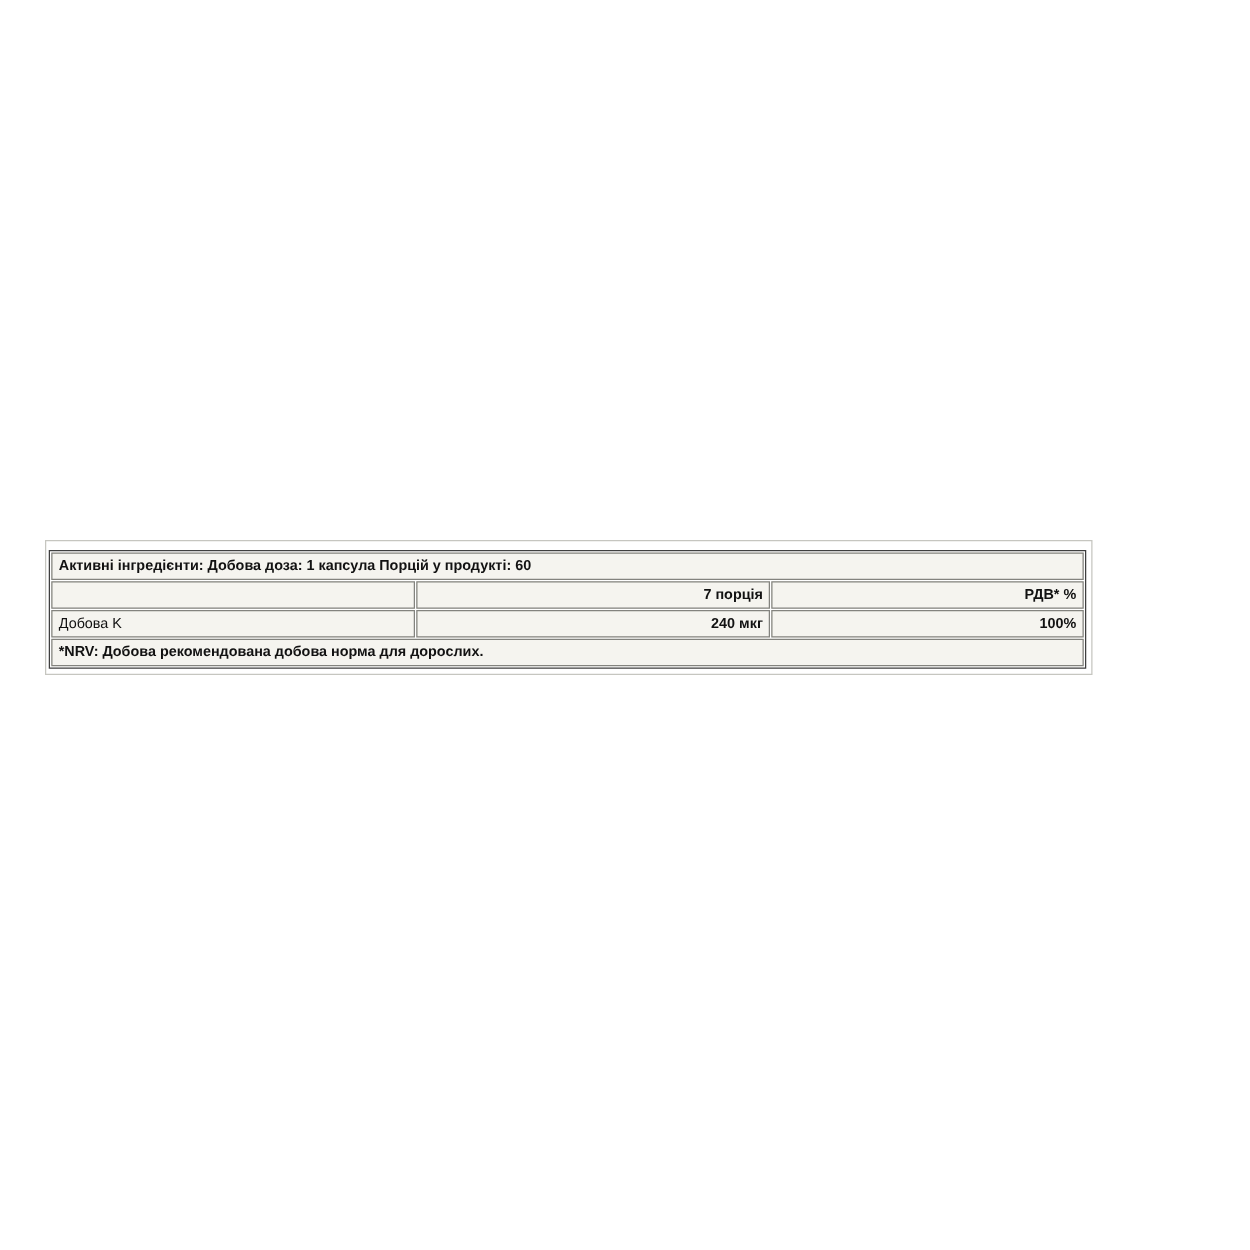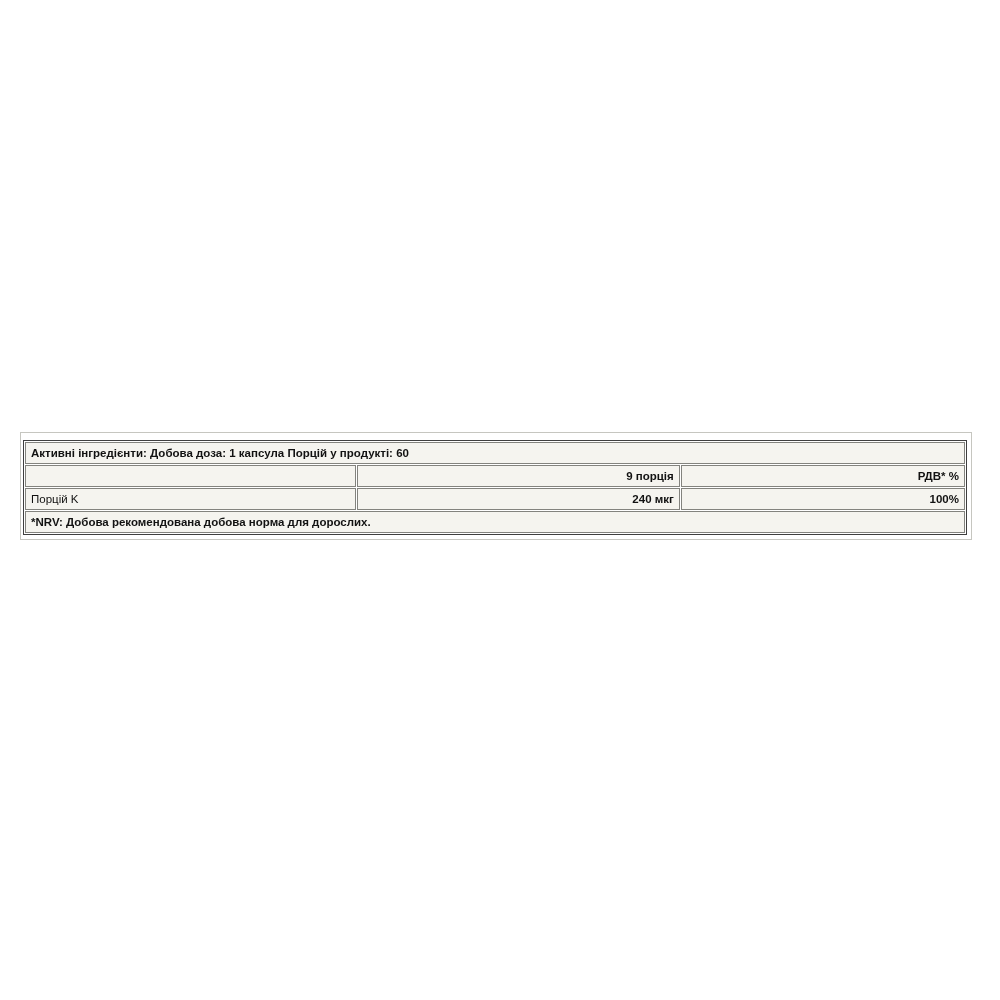--- a/index.html
+++ b/index.html
@@ -5,23 +5,23 @@
   html, body {
     margin: 0;
     padding: 0;
     width: 1000px;
     height: 1000px;
     background: #ffffff;
     font-family: "Liberation Sans", sans-serif;
   }
   .panel {
     position: absolute;
-    left: 20px;
+    left: 36px;
     top: 432px;
-    width: 952px;
+    width: 838px;
     box-sizing: border-box;
     background: #ffffff;
     border: 1px solid #c6c6c0;
     padding: 7px 4px 4px 2px;
   }
   table.facts {
     width: 100%;
     border-collapse: separate;
     border-spacing: 1px;
     background: #ffffff;
@@ -52,25 +52,25 @@
       <col style="width:35.3%">
       <col style="width:34.4%">
       <col style="width:30.3%">
     </colgroup>
     <tbody>
         <tr>
       <td colspan="3" class="bold left">Активні інгредієнти: Добова доза: 1 капсула Порцій у продукті: 60</td>
     </tr>
     <tr>
       <td class="left"></td>
-      <td class="bold right">9 порція</td>
+      <td class="bold right">7 порція</td>
       <td class="bold right">РДВ* %</td>
     </tr>
     <tr>
-      <td class="left">Порцій K</td>
+      <td class="left">Добова K</td>
       <td class="bold right">240 мкг</td>
       <td class="bold right">100%</td>
     </tr>
     <tr>
       <td colspan="3" class="bold left">*NRV: Добова рекомендована добова норма для дорослих.</td>
     </tr>
   </tbody>
     </table>
 </div>
 

